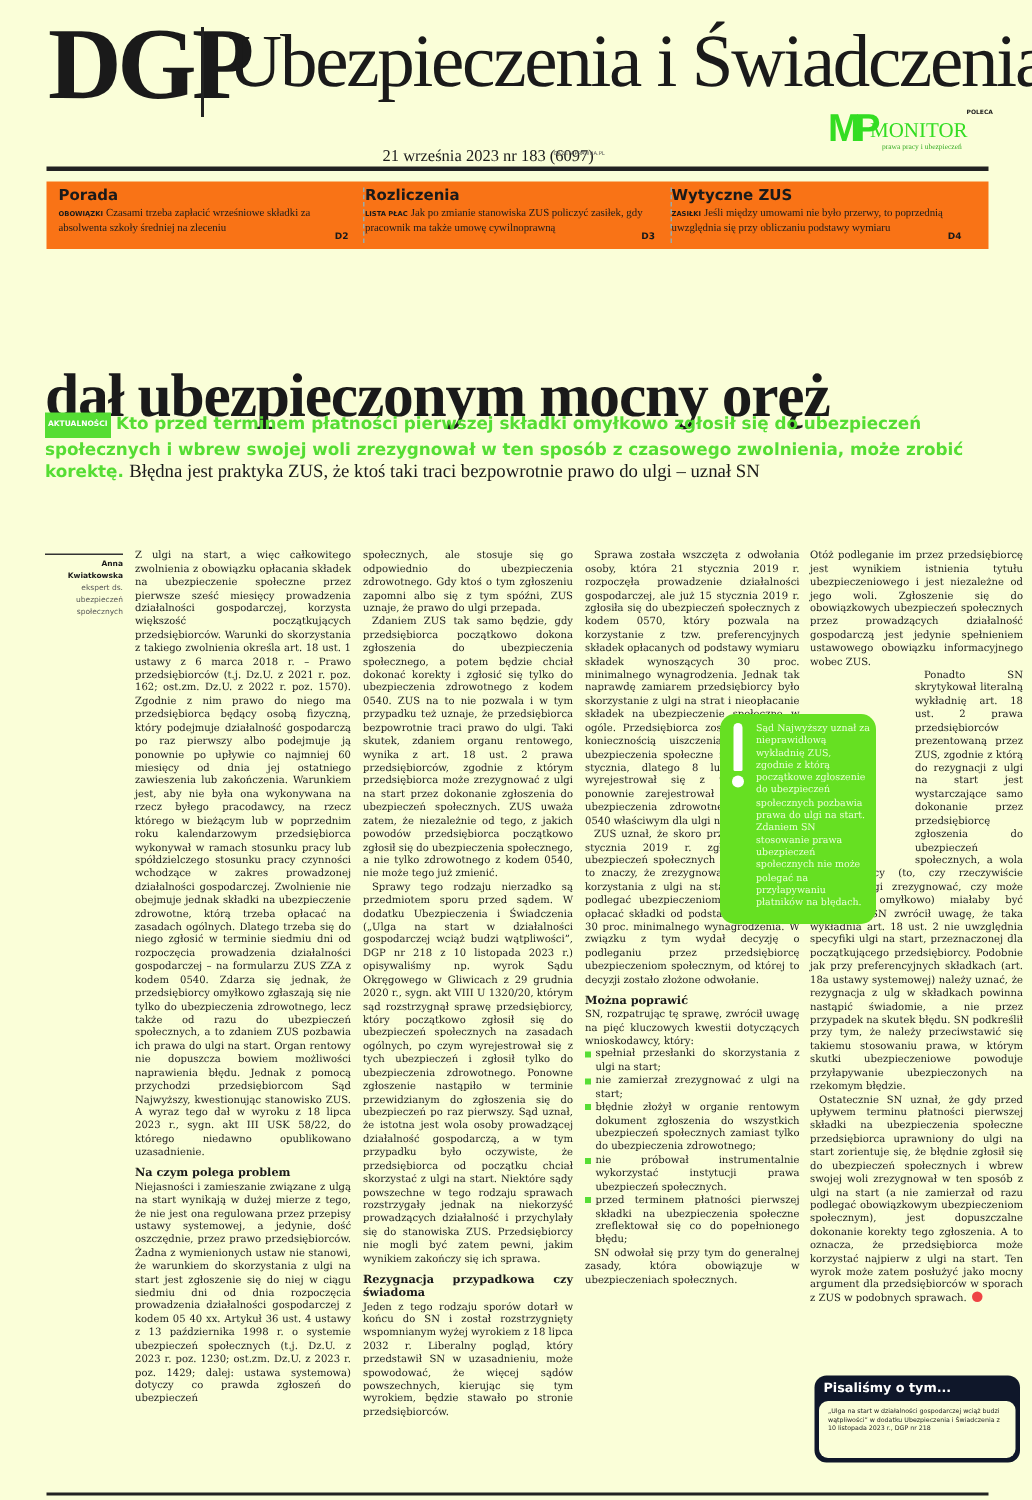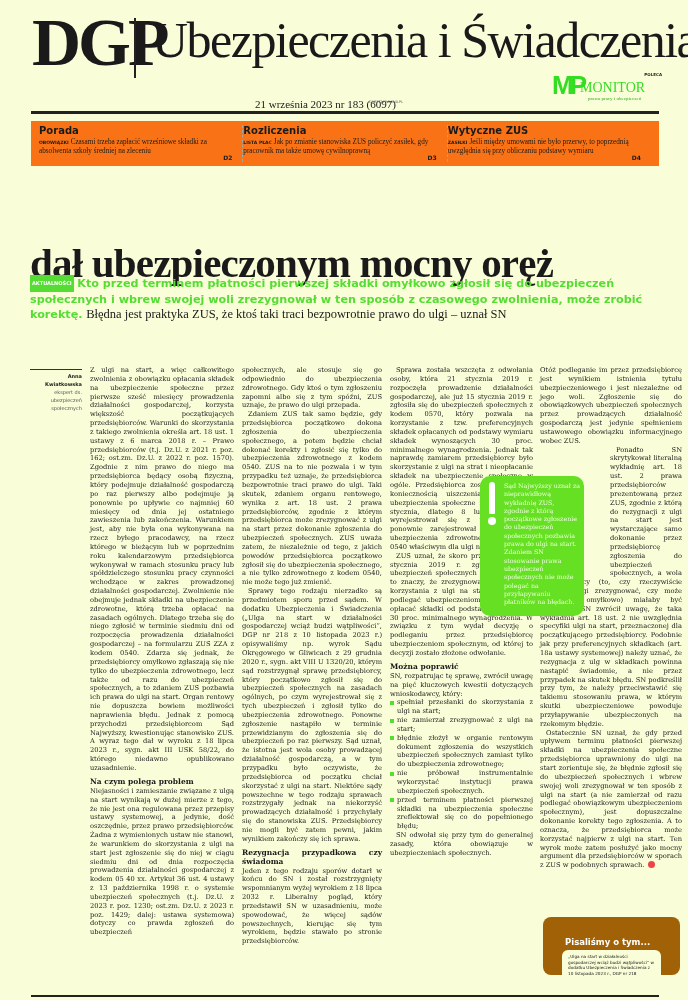--- a/index.html
+++ b/index.html
@@ -51,21 +51,21 @@
   .bullets li::before { content: ""; position: absolute; left: 0; top: 2.5px; width: 4px; height: 4px; background: #55dd33; }
 
   .callout { position: absolute; left: 480px; top: 476px; width: 104px; height: 140px; background: #66e022; border-radius: 10px; padding: 6px 4px 6px 24px; color: #eaffd8; font-family: "DejaVu Serif", serif; font-size: 6.3px; line-height: 8.3px; }
   .callout-icon { position: absolute; left: 8px; top: 6px; width: 8px; height: 44px; }
   .callout-icon .bar { width: 6px; height: 32px; background: #fff; border-radius: 3px 3px 1px 1px; margin-left: 1px; }
   .callout-icon .dot { width: 8px; height: 8px; background: #fff; border-radius: 50%; margin-top: 3px; }
 
   .wrap-left { float: left; width: 70px; height: 132px; }
   .end-mark { display: inline-block; width: 7px; height: 7px; border-radius: 50%; background: #e44; margin-left: 1px; vertical-align: -1px; }
 
-  .ref-box { position: absolute; left: 543px; top: 917px; width: 137px; height: 58px; background: #a16207; border-radius: 8px; padding: 19px; }
+  .ref-box { position: absolute; left: 543px; top: 917px; width: 137px; height: 58px; background: #0f172a; border-radius: 8px; padding: 3px; }
   .ref-title { font-family: "DejaVu Sans", sans-serif; font-weight: bold; font-size: 8.5px; color: #fff; padding: 1px 3px 3px; }
   .ref-body { background: #fafed8; border-radius: 6px; padding: 4px 6px; font-family: "DejaVu Sans", sans-serif; font-size: 4.2px; line-height: 5.5px; height: 38px; }
 
   .rule-bottom { position: absolute; left: 31px; top: 995px; width: 628px; height: 2px; background: #222; }
 </style>
 </head>
 <body>
 
 <div class="masthead">
   <div class="logo-dgp">DGP</div>

